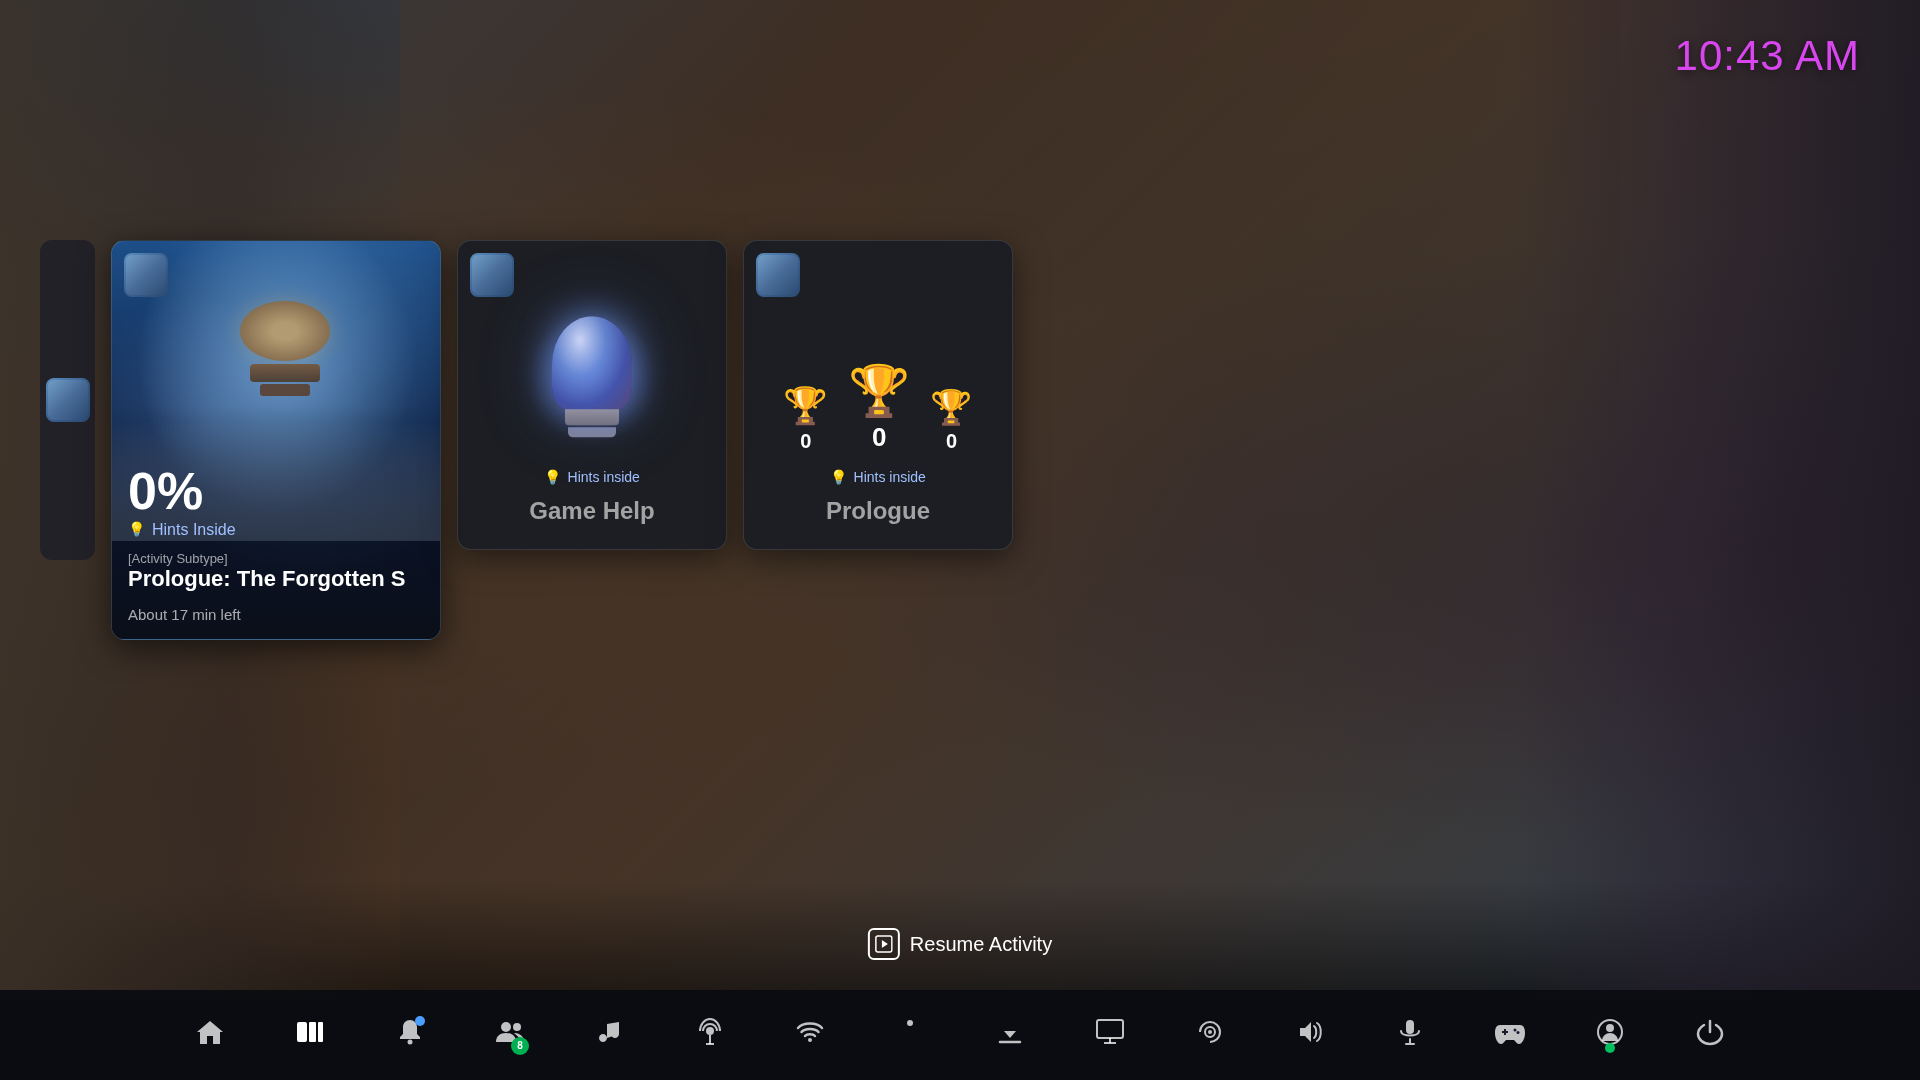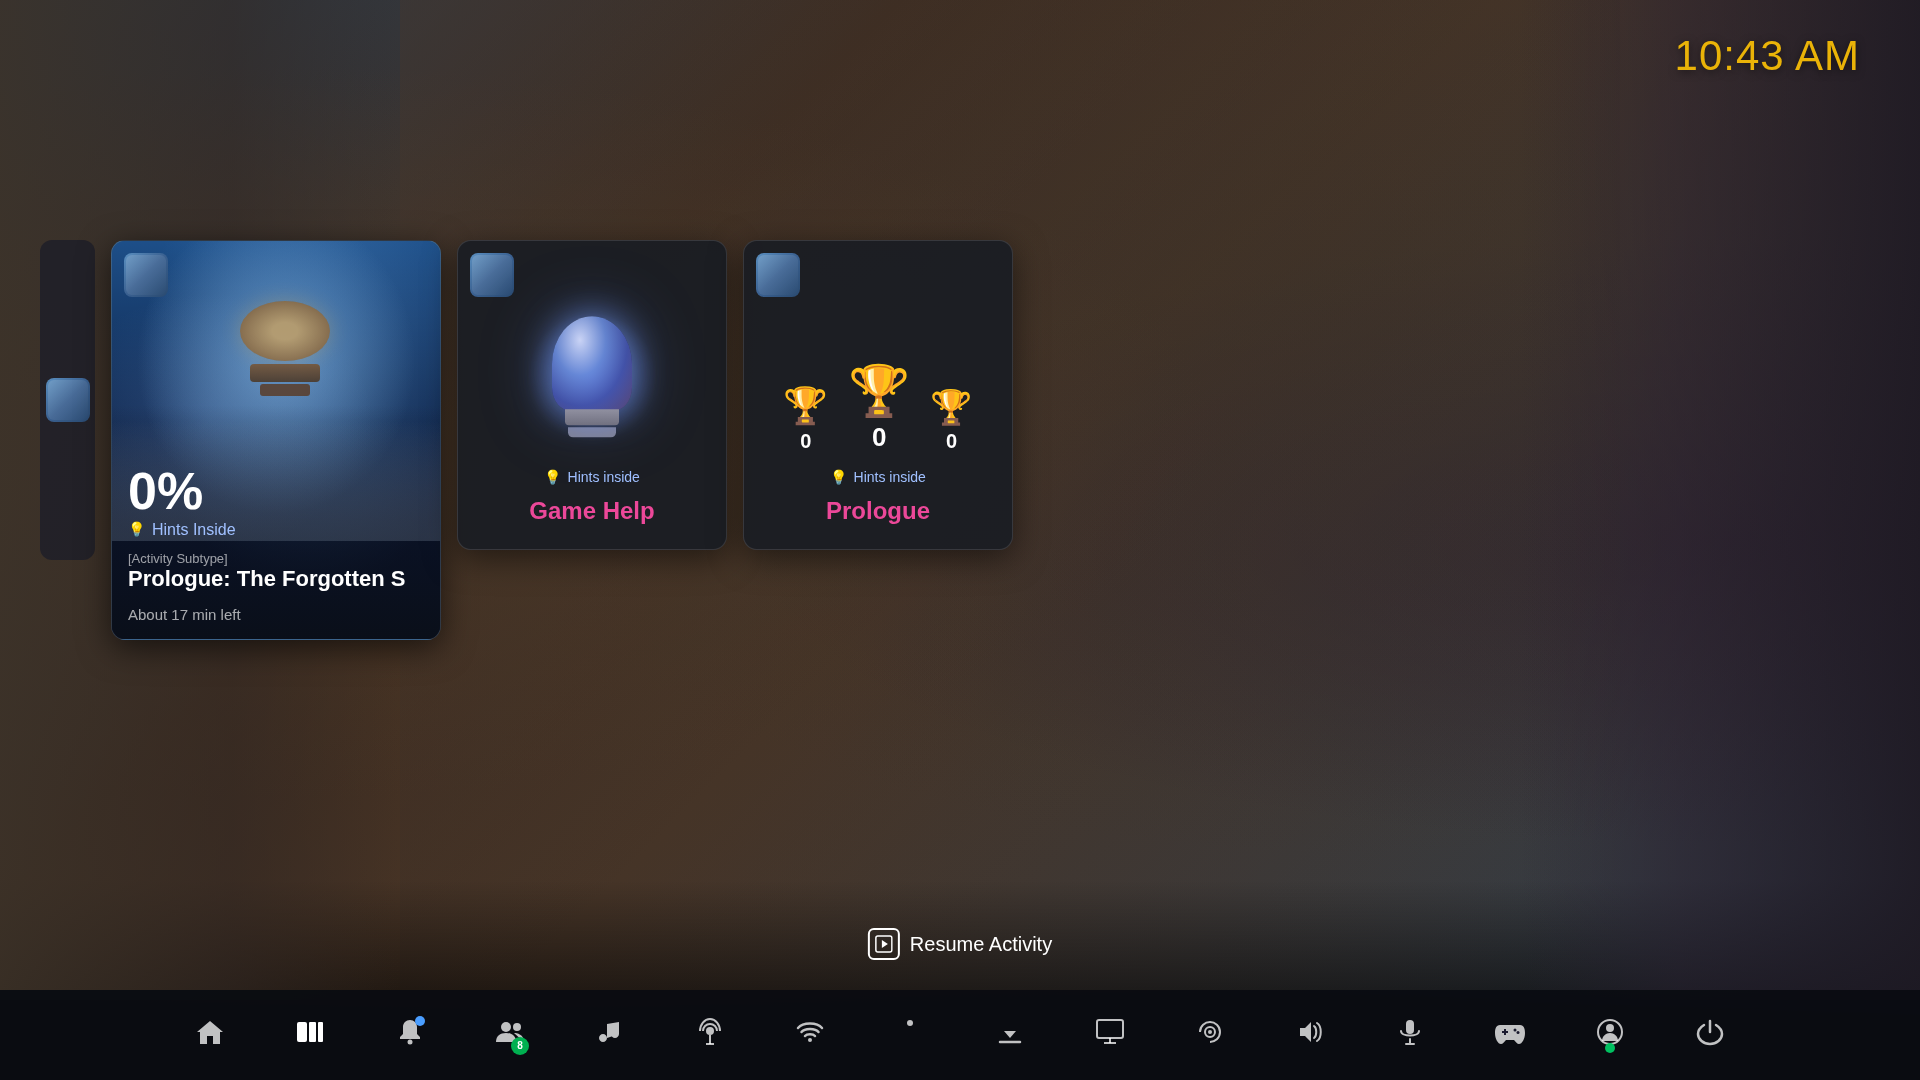--- a/index.html
+++ b/index.html
@@ -40,21 +40,21 @@
       height: 200px;
       background: linear-gradient(to bottom, transparent, rgba(0,0,0,0.95));
       z-index: 2;
     }
 
     
     .clock {
       position: absolute;
       top: 32px;
       right: 60px;
-      color: #eab308;
+      color: #d946ef;
       font-size: 42px;
       font-weight: 300;
       z-index: 10;
       letter-spacing: 1px;
       text-shadow: 0 2px 8px rgba(0,0,0,0.5);
     }
 
     
     .cards-area {
       position: absolute;
@@ -195,21 +195,21 @@
       color: #a0c0ff;
       font-size: 14px;
     }
 
     .card-hints-label {
       color: #a0c0ff;
       font-size: 14px;
     }
 
     .card-title {
-      color: #ec4899;
+      color: #a3a3a3;
       font-size: 24px;
       font-weight: 700;
     }
 
     
     .trophies-card {
       width: 270px;
       height: 310px;
       background: rgba(25,28,35,0.92);
       border-radius: 14px;

